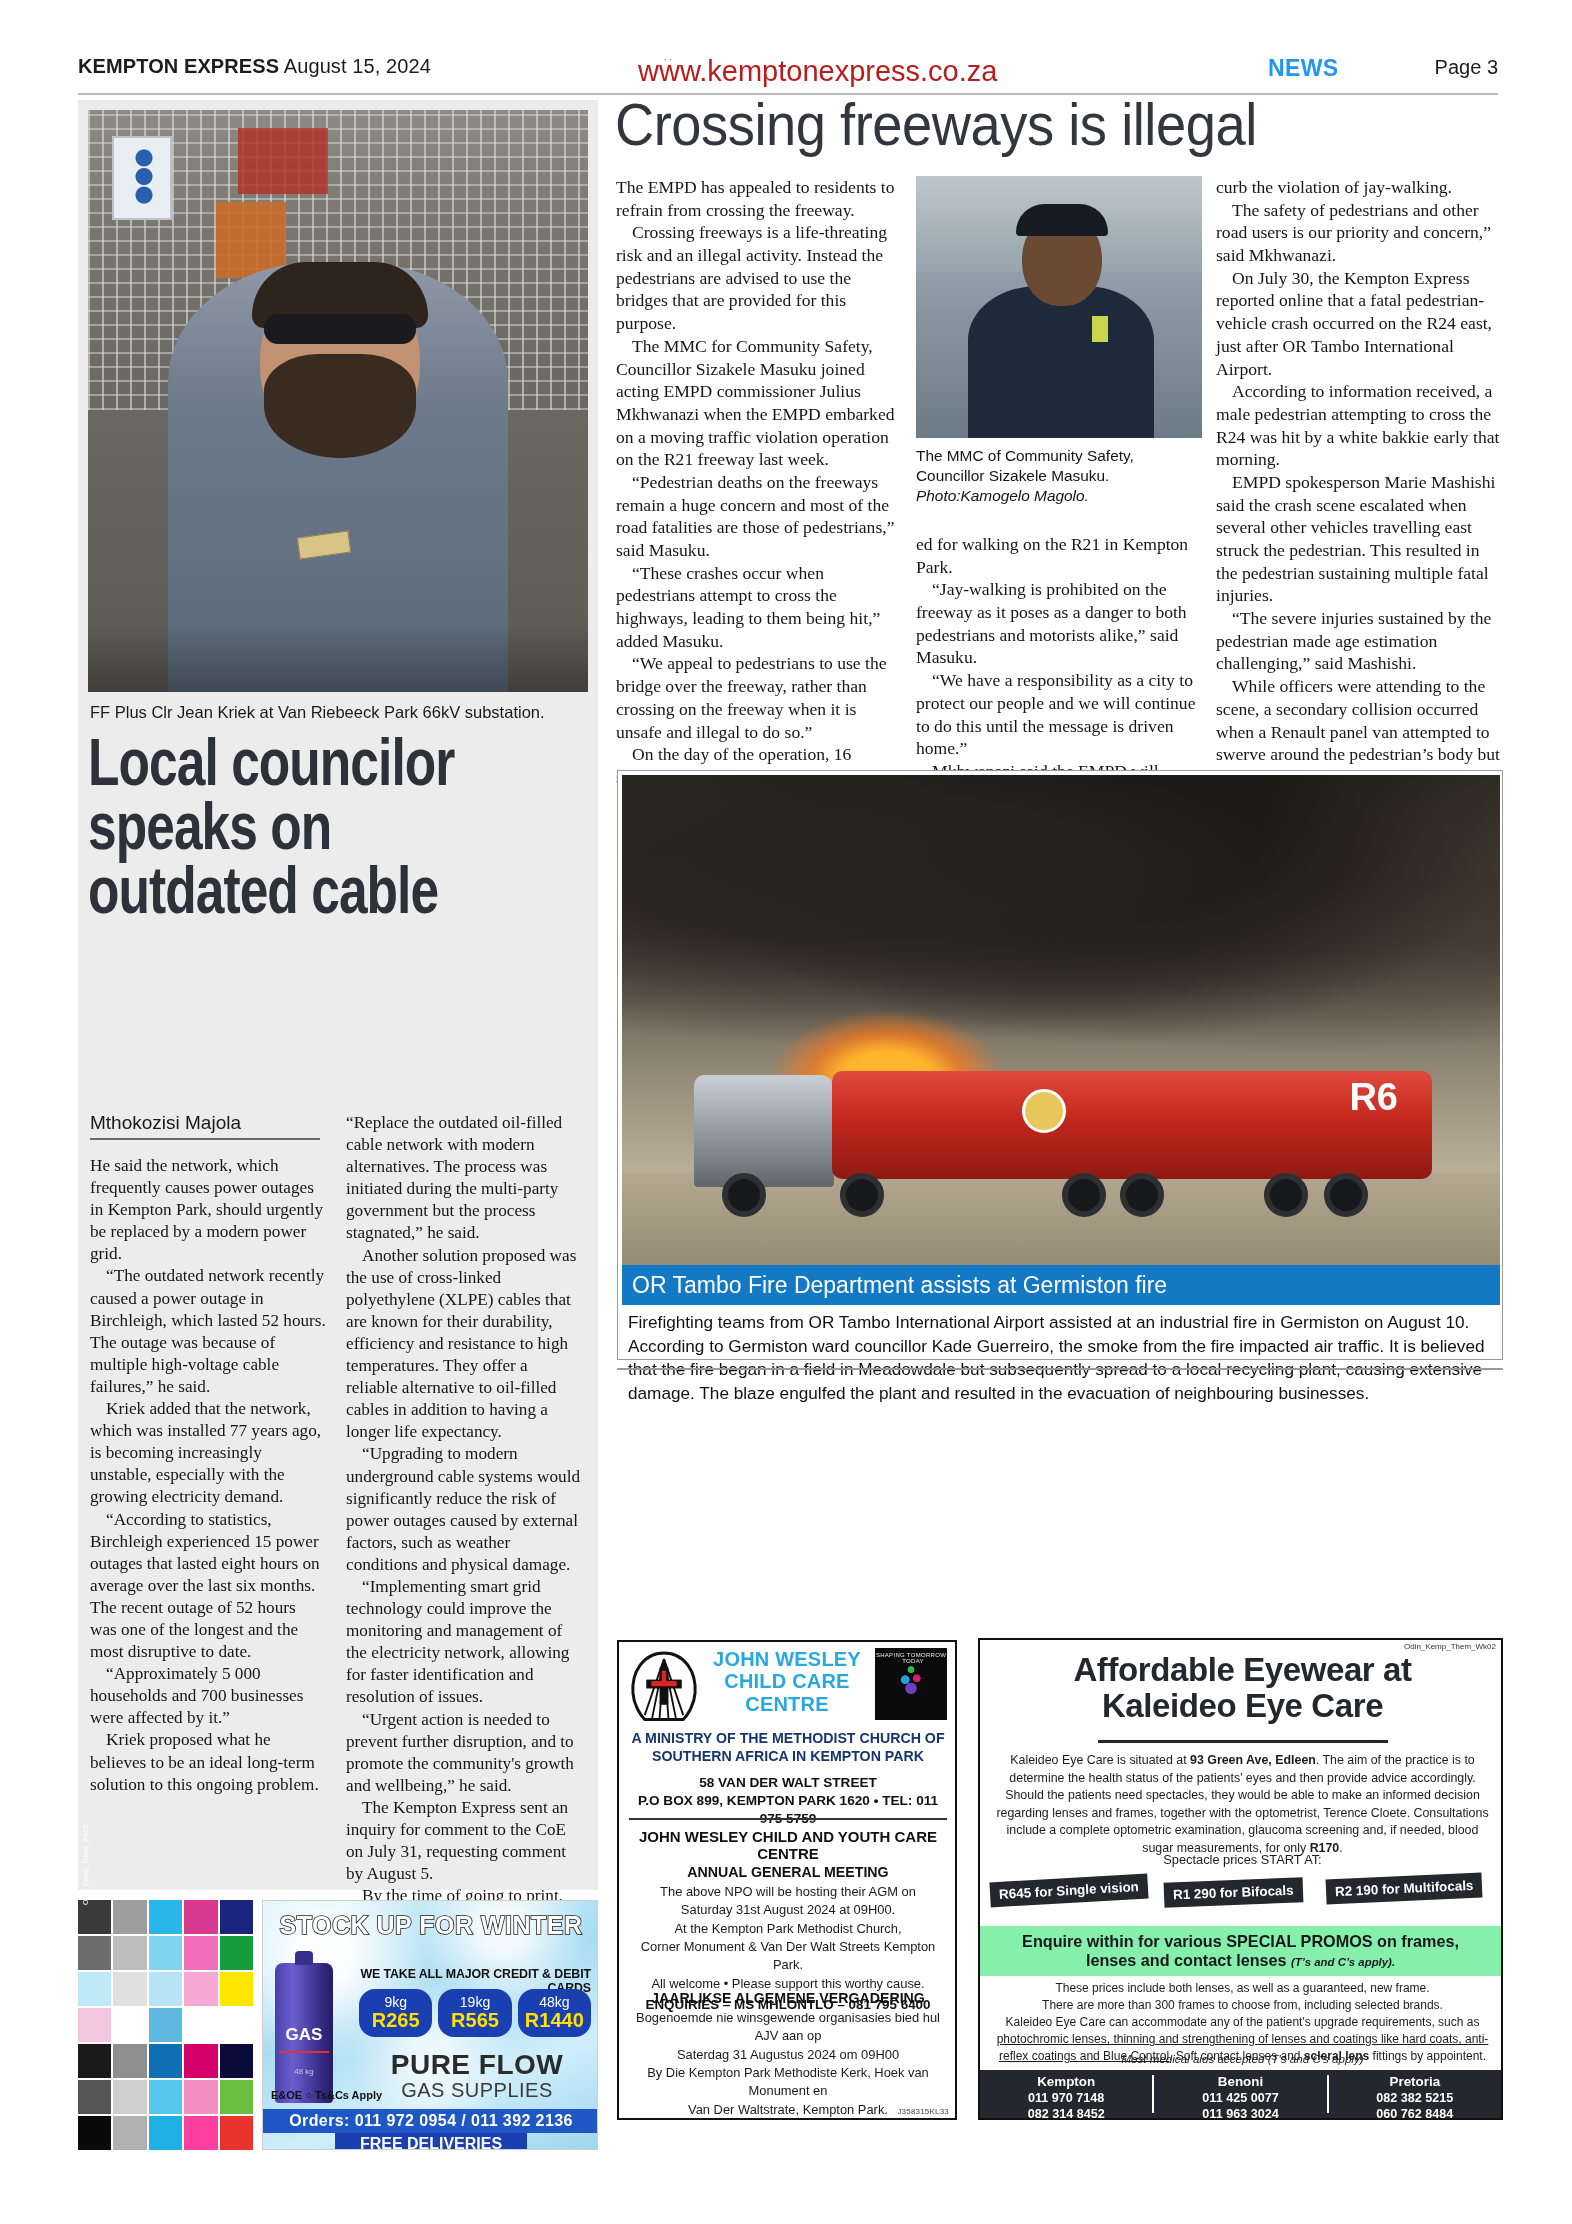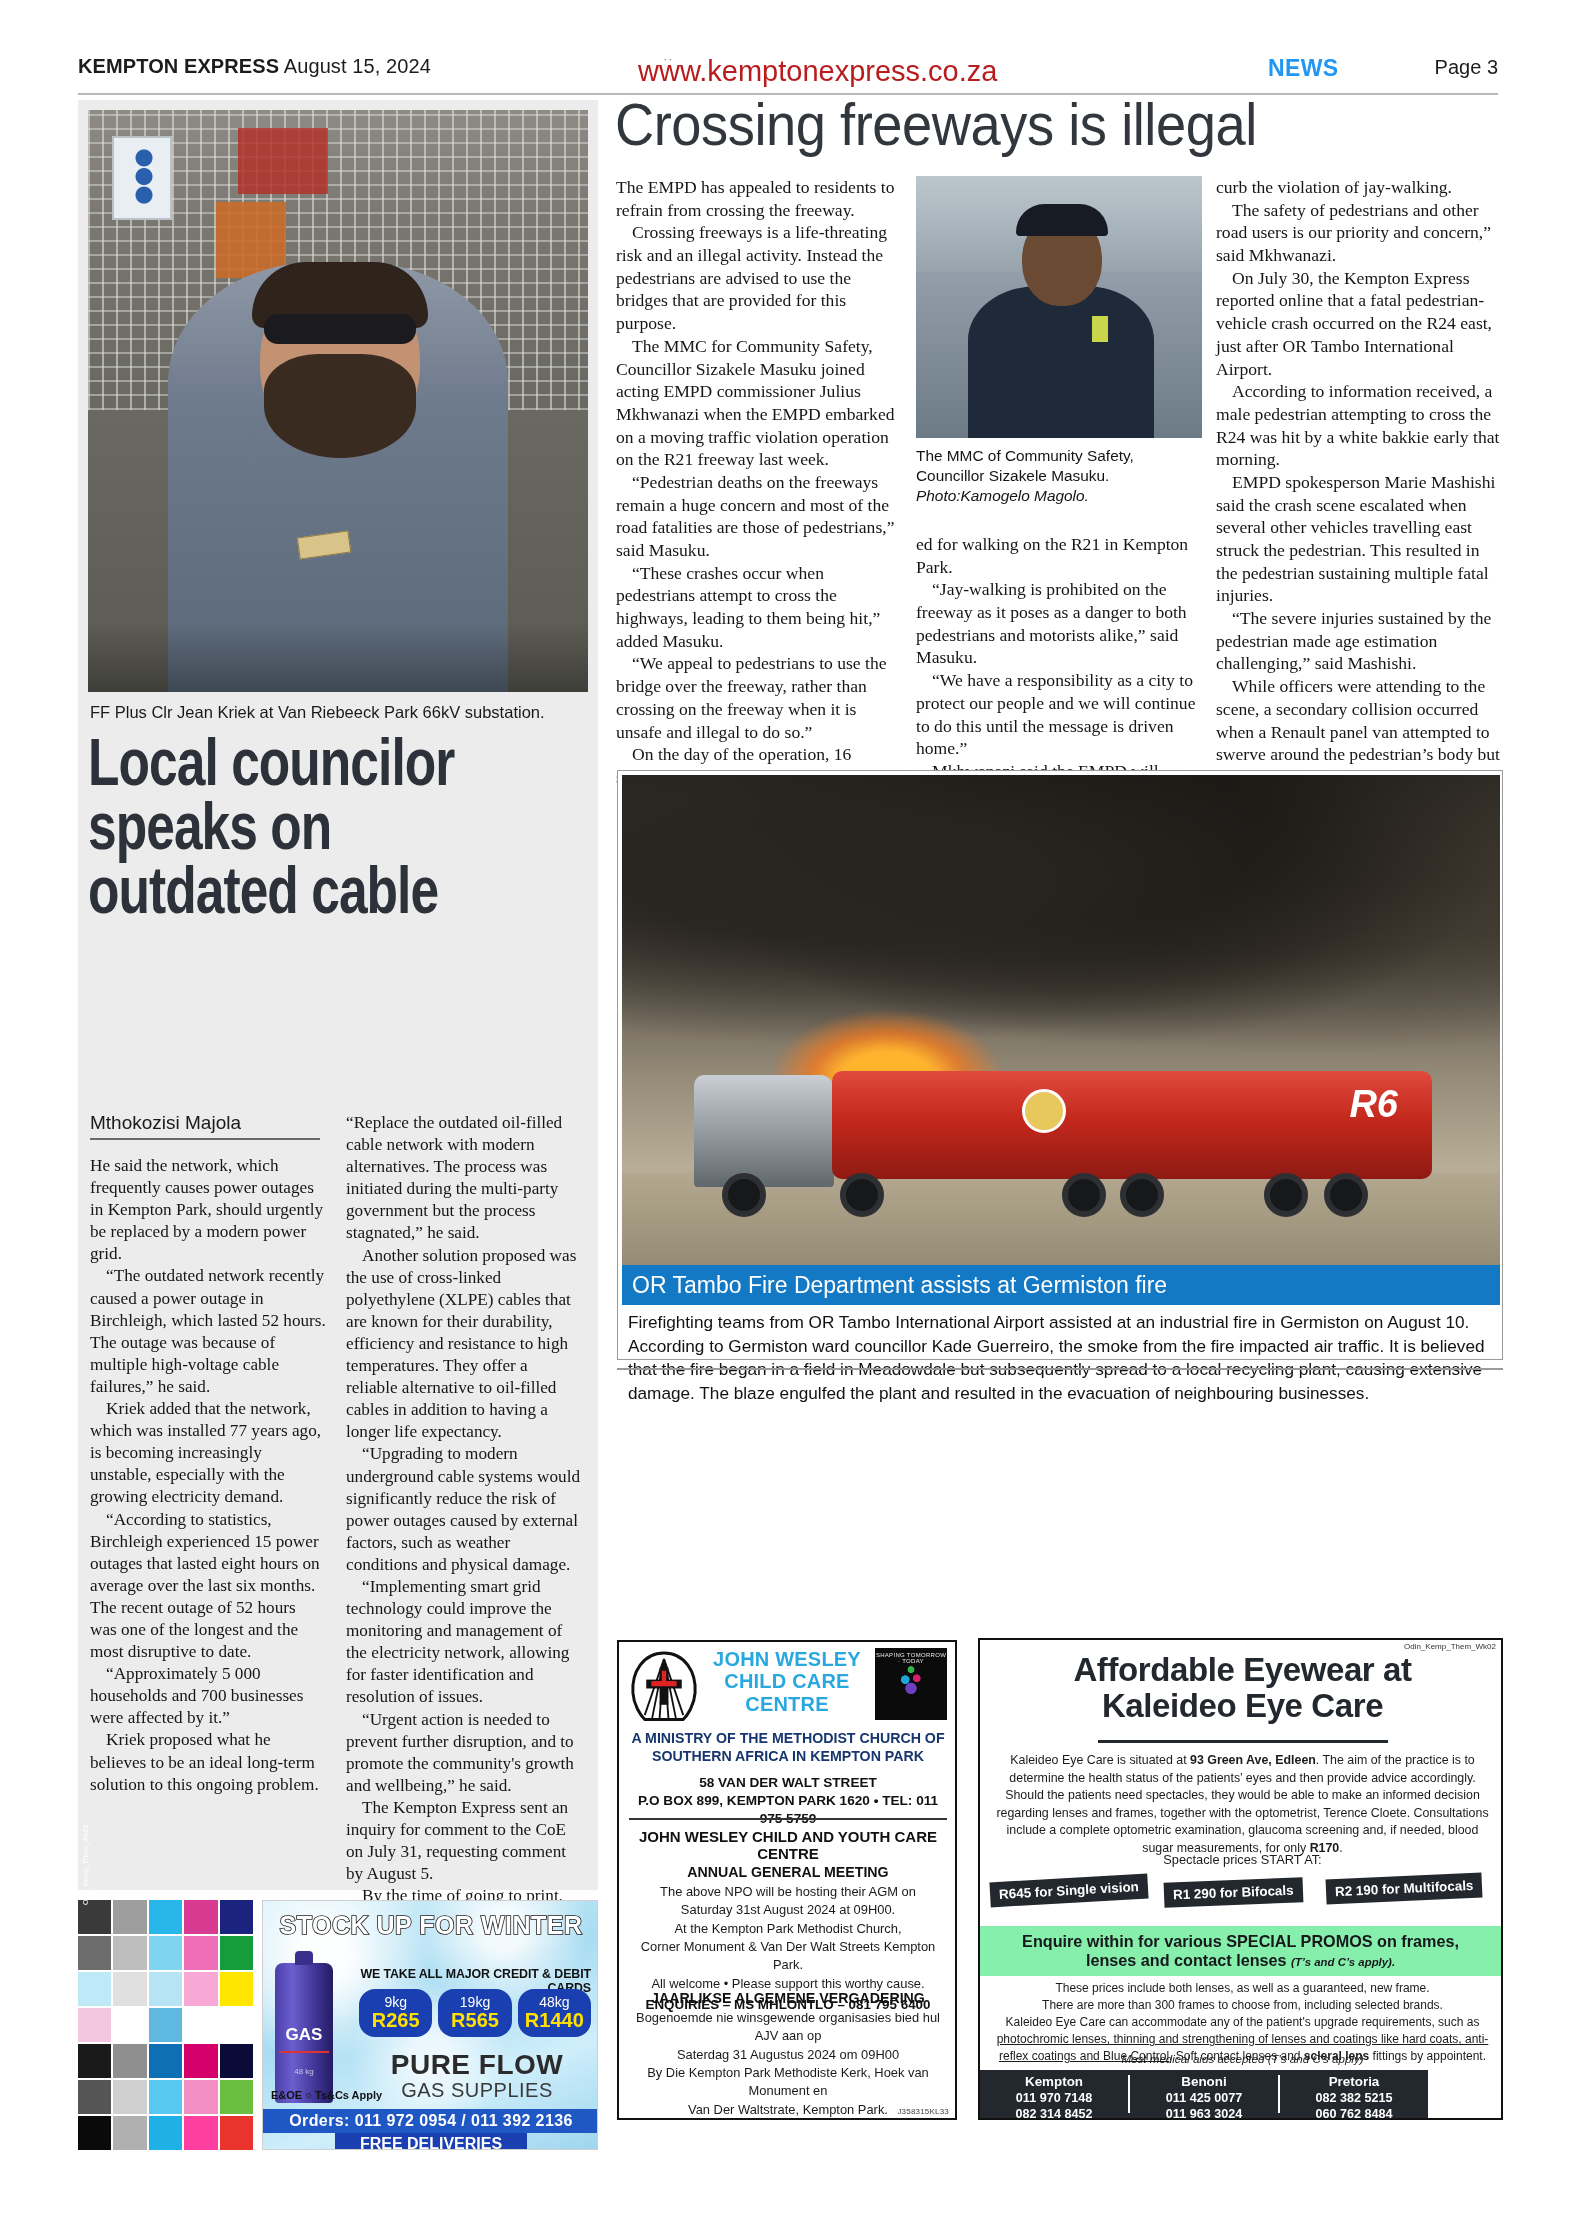--- a/index.html
+++ b/index.html
@@ -199,21 +199,21 @@
     position: absolute; left: 10px; top: 340px; width: 505px; text-align: center;
     font-size: 12px; line-height: 1.42; color: #1b1b1b;
   }
   .ke-fine u { text-decoration: underline; }
   .ke-fine b { font-weight: 700; }
   .ke-med {
     position: absolute; left: 10px; top: 412px; width: 505px; text-align: center;
     font-size: 11.6px; font-style: italic; color: #1b1b1b;
   }
   .ke-foot {
-    position: absolute; left: 0; bottom: 0; width: 448px; height: 48px;
+    position: absolute; left: 0; bottom: 0; width: 521px; height: 48px;
     background: #23272e; color: #fff; display: flex;
   }
   .ke-fcell { flex: 1; text-align: center; font-weight: 700; font-size: 12.6px; line-height: 1.28; padding-top: 3px; }
   .ke-fcell .cty { font-size: 13.4px; }
   .ke-div { width: 2px; background: #fff; margin: 5px 0; }
 
   
   .colorbars {
     position: absolute; left: 78px; top: 1900px; width: 175px; height: 250px;
     display: grid; grid-template-columns: repeat(5, 1fr); grid-template-rows: repeat(7, 1fr);
@@ -389,23 +389,22 @@
     position: absolute; left: 72px; top: 300px; width: 140px; height: 112px;
     background: linear-gradient(180deg,#c9cfd4 0%, #8c9399 58%, #5f666c 100%);
     border-radius: 10px 14px 4px 4px;
   }
   .p-fire-tank {
     position: absolute; left: 210px; top: 296px; width: 600px; height: 108px;
     background: linear-gradient(180deg,#e04a3c 0%, #c3271c 46%, #8e1a13 100%);
     border-radius: 10px;
   }
   .p-fire-tank .r6 {
-    position: absolute; right: 34px; top: 12px; color: #fff; font-weight: 700; font-size: 38px;
+    position: absolute; right: 34px; top: 5px; color: #fff; font-weight: 700; font-size: 38px;
     font-family: "Liberation Sans", sans-serif;
-    font-style: italic;
   }
   .p-fire-tank .seal {
     position: absolute; left: 190px; top: 18px; width: 44px; height: 44px; border-radius: 50%;
     background: #e8c85c; border: 3px solid #fff;
   }
   .p-fire-wheels { position: absolute; left: 90px; top: 398px; width: 720px; height: 44px; }
   .p-fire-wheels i {
     position: absolute; top: 0; width: 44px; height: 44px; border-radius: 50%;
     background: #17181a; border: 6px solid #2d2f33;
   }

